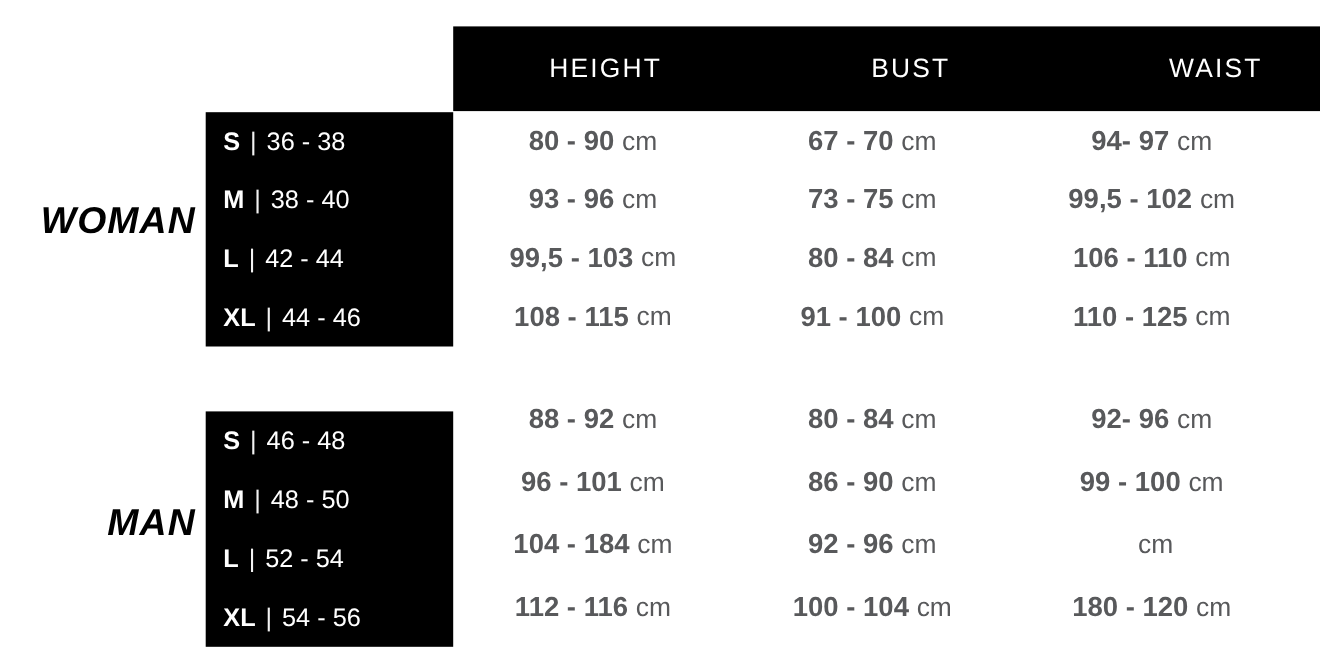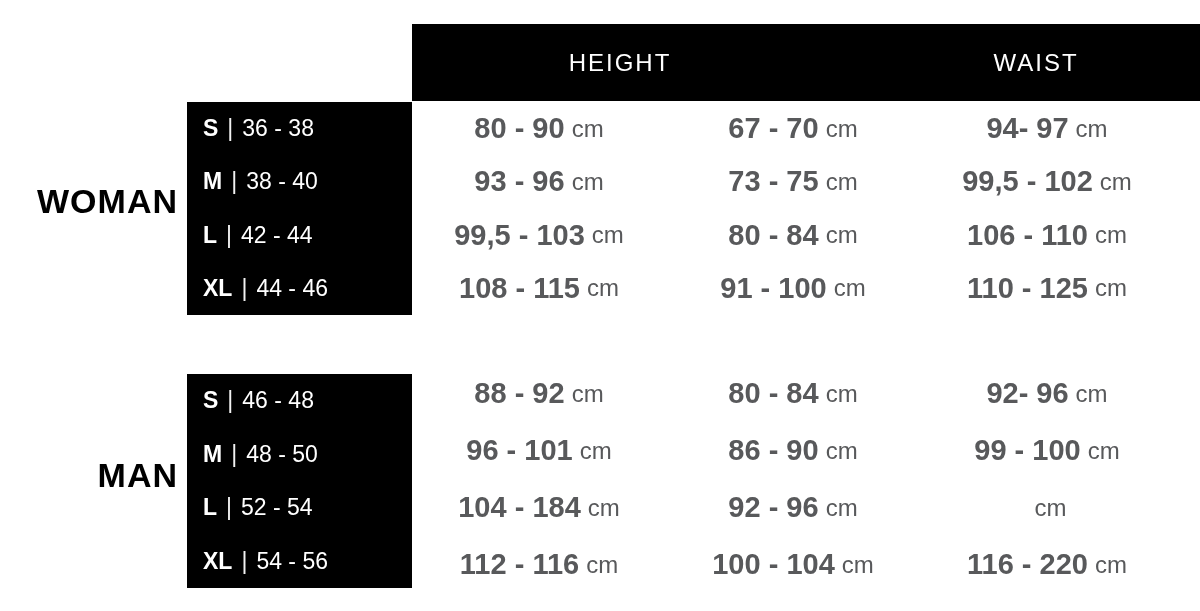--- a/index.html
+++ b/index.html
@@ -31,20 +31,21 @@
     font-weight: normal;
   }
 
   
   .gender-label {
     position: absolute;
     left: 0; width: 178px;
     text-align: right;
     font-size: 34px;
     font-weight: bold;
+    font-style: italic;
     letter-spacing: 1px;
     color: #000000;
     line-height: 1;
   }
   .gender-woman { top: 184px; }
   .gender-man   { top: 458px; }
 
   
   .size-box {
     position: absolute;
@@ -71,40 +72,41 @@
 
   
   .values {
     position: absolute;
     left: 412px;
     width: 762px;
     display: flex;
     flex-direction: column;
   }
   .values.woman { top: 102px; height: 213px; }
-  .values.man   { top: 372px; height: 214px; gap: 14px; }
+  .values.man   { top: 360px; height: 214px; gap: 14px; }
   .vrow { flex: 1; display: flex; }
   .vcell {
     flex: 1;
     display: flex;
     align-items: center;
     justify-content: center;
     white-space: nowrap;
     color: #58595b;
   }
-  .vcell .num { font-weight: bold; font-size: 29px; text-align: center; }
+  .vcell .num { font-weight: bold; font-size: 25px; text-align: center; }
   .vcell .unit { font-weight: normal; font-size: 24px; margin-left: 7px; }
 </style>
 </head>
 <body>
 
 <div class="canvas">
 
   <div class="header-bar">
     <div class="header-cell">HEIGHT</div>
+    <div class="header-cell">BUST</div>
     <div class="header-cell">WAIST</div>
   </div>
 
   <div class="gender-label gender-woman">WOMAN</div>
   <div class="gender-label gender-man">MAN</div>
 
   <div class="size-box woman">
     <div class="size-row">
       <span class="sz">S</span>
         <span class="pipe">|</span>
@@ -254,19 +256,19 @@
     <div class="vrow">
       <div class="vcell">
           <span class="num">112 - 116</span>
           <span class="unit">cm</span>
         </div>
       <div class="vcell">
           <span class="num">100 - 104</span>
           <span class="unit">cm</span>
         </div>
       <div class="vcell">
-          <span class="num">116 - 220</span>
+          <span class="num">180 - 120</span>
           <span class="unit">cm</span>
         </div>
     </div>
   </div>
 
 </div>
 
 </body></html>

